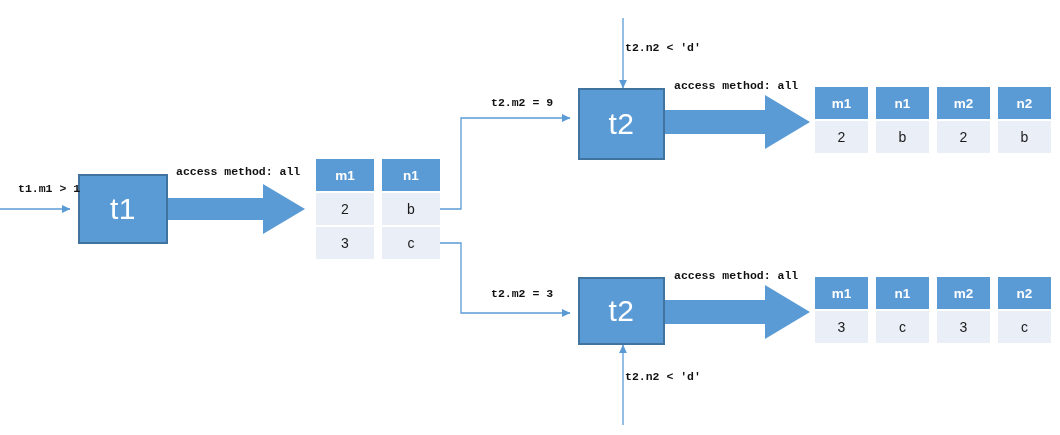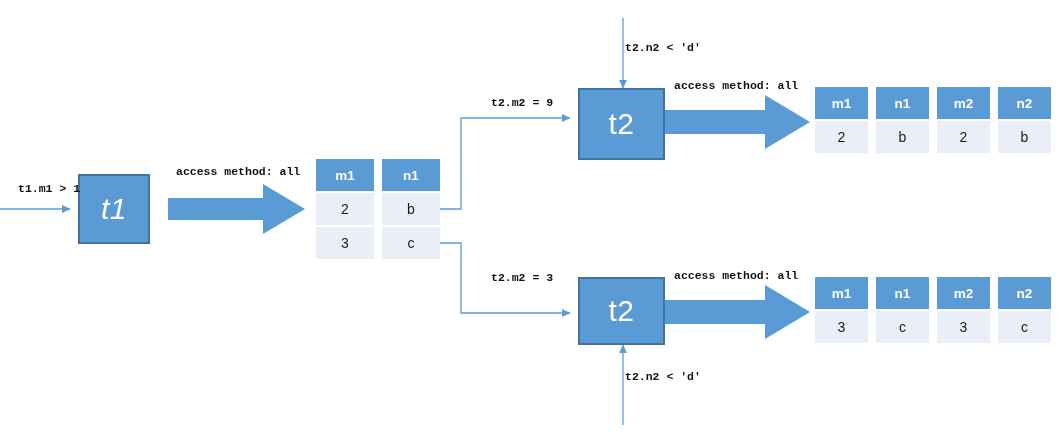--- a/index.html
+++ b/index.html
@@ -123,39 +123,39 @@
 
     <g>
       <path d="M665,110 L765,110 L765,95 L810,122 L765,149 L765,134 L665,134 z" fill="#5B9BD5"></path>
     </g>
 
     <g>
       <path d="M665,300 L765,300 L765,285 L810,312 L765,339 L765,324 L665,324 z" fill="#5B9BD5"></path>
     </g>
   </svg>
 
-  <div class="op-box" style="left:78px; top:174px; width:72px; height:70px;font-style:italic;">
+  <div class="op-box" style="left:78px; top:174px; width:90px; height:70px;">
     <span class="op-label">t1</span>
   </div>
 
   <div class="op-box" style="left:578px; top:88px; width:87px; height:72px;">
     <span class="op-label">t2</span>
   </div>
 
   <div class="op-box" style="left:578px; top:277px; width:87px; height:68px;">
     <span class="op-label">t2</span>
   </div>
 
   <div class="edge-label" style="left:18px; top:183px;">t1.m1 &gt; 1</div>
 
   <div class="edge-label" style="left:176px; top:166px;">access method: all</div>
 
   <div class="edge-label" style="left:491px; top:97px;">t2.m2 = 9</div>
 
-  <div class="edge-label" style="left:491px; top:272px;">t2.m2 = 3</div>
+  <div class="edge-label" style="left:491px; top:288px;">t2.m2 = 3</div>
 
   <div class="edge-label" style="left:625px; top:42px;">t2.n2 &lt; 'd'</div>
 
   <div class="edge-label" style="left:625px; top:371px;">t2.n2 &lt; 'd'</div>
 
   <div class="edge-label" style="left:674px; top:80px;">access method: all</div>
 
   <div class="edge-label" style="left:674px; top:270px;">access method: all</div>
 
   <div class="rtable" style="left:316px; top:159px;">

